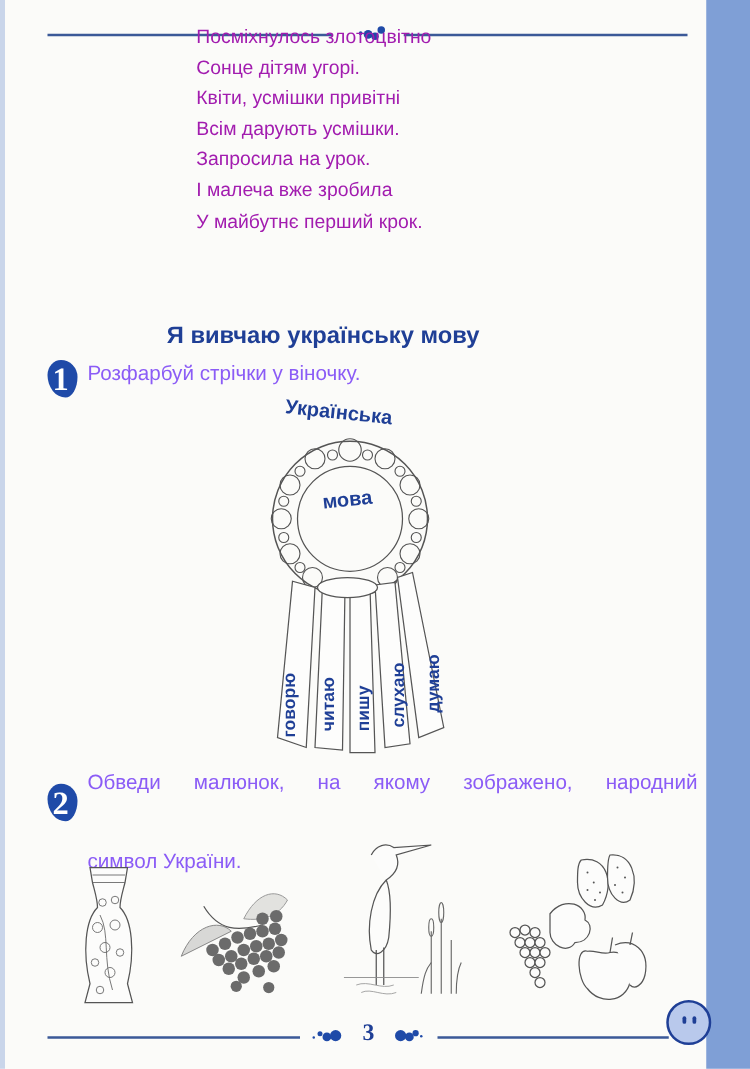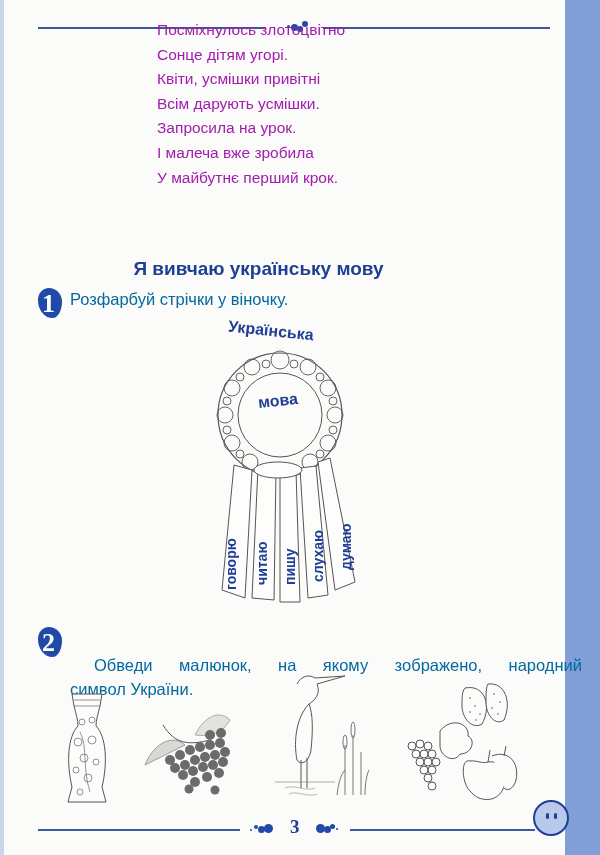--- a/index.html
+++ b/index.html
@@ -21,21 +21,21 @@
 
   .section-title { position:absolute; left:0; width:517px; top:258px; text-align:center;
     font-weight:bold; font-size:19px; color:#1f3f96; }
 
   .task-badge { position:absolute; width:28px; height:32px; }
   .task-badge .blob { position:absolute; left:2px; top:0; width:24px; height:30px; background:#1f4aa8;
     border-radius:45% 55% 40% 60% / 40% 45% 55% 60%; }
   .task-badge .num { position:absolute; left:6px; top:2px; font-family:"Liberation Serif", serif;
     font-size:26px; font-weight:bold; color:#ffffff; line-height:28px; }
 
-  .task-text { position:absolute; font-size:16.5px; color:#0369a1; }
+  .task-text { position:absolute; font-size:16.5px; color:#8b5cf6; }
 
   .wreath-wrap { position:absolute; left:190px; top:320px; width:200px; height:300px; }
   .wreath-label { position:absolute; color:#1f3f96; font-weight:bold; font-size:16px; }
   .ribbon-label { position:absolute; color:#1f3f96; font-weight:bold; font-size:14px;
     transform:rotate(-90deg); transform-origin:left top; white-space:nowrap; }
 
   .pic { position:absolute; }
   .page-number { position:absolute; top:816px; left:290px; font-family:"Liberation Serif", serif;
     font-weight:bold; font-size:19px; color:#1f3f96; }
   .smiley { position:absolute; left:533px; top:800px; width:36px; height:36px; border-radius:50%;
@@ -120,21 +120,21 @@
   <div class="ribbon-label" style="left:64px; top:265px;">читаю</div>
   <div class="ribbon-label" style="left:92px; top:265px;">пишу</div>
   <div class="ribbon-label" style="left:120px; top:262px;">слухаю</div>
   <div class="ribbon-label" style="left:148px; top:250px;">думаю</div>
 </div>
 
 <div class="task-badge" style="left:36px; top:627px;">
   <span class="blob"></span>
   <span class="num">2</span>
 </div>
-<div class="task-text" style="left:70px; top:656px; width:488px; text-align:justify; text-align-last:justify;margin-left:24px;">Обведи малюнок, на якому зображено, народний</div>
+<div class="task-text" style="left:70px; top:617px; width:488px; text-align:justify; text-align-last:justify;">Обведи малюнок, на якому зображено, народний</div>
 <div class="task-text" style="left:70px; top:680px;">символ України.</div>
 
 <svg class="pic" style="left:62px; top:692px;" width="50" height="115" viewBox="0 0 50 115">
   <g fill="#fcfcfb" stroke="#555" stroke-width="1">
     <path d="M10,2 L40,2 L38,14 C36,22 34,28 34,34 C44,44 46,70 40,95 L44,110 L6,110 L10,95 C4,70 6,44 16,34 C16,28 14,22 12,14 Z"></path>
   </g>
   <g fill="none" stroke="#666" stroke-width="0.7">
     <path d="M12,8 L38,8"></path>
       <path d="M12,14 L38,14"></path>
     <circle cx="20" cy="30" r="3"></circle>

